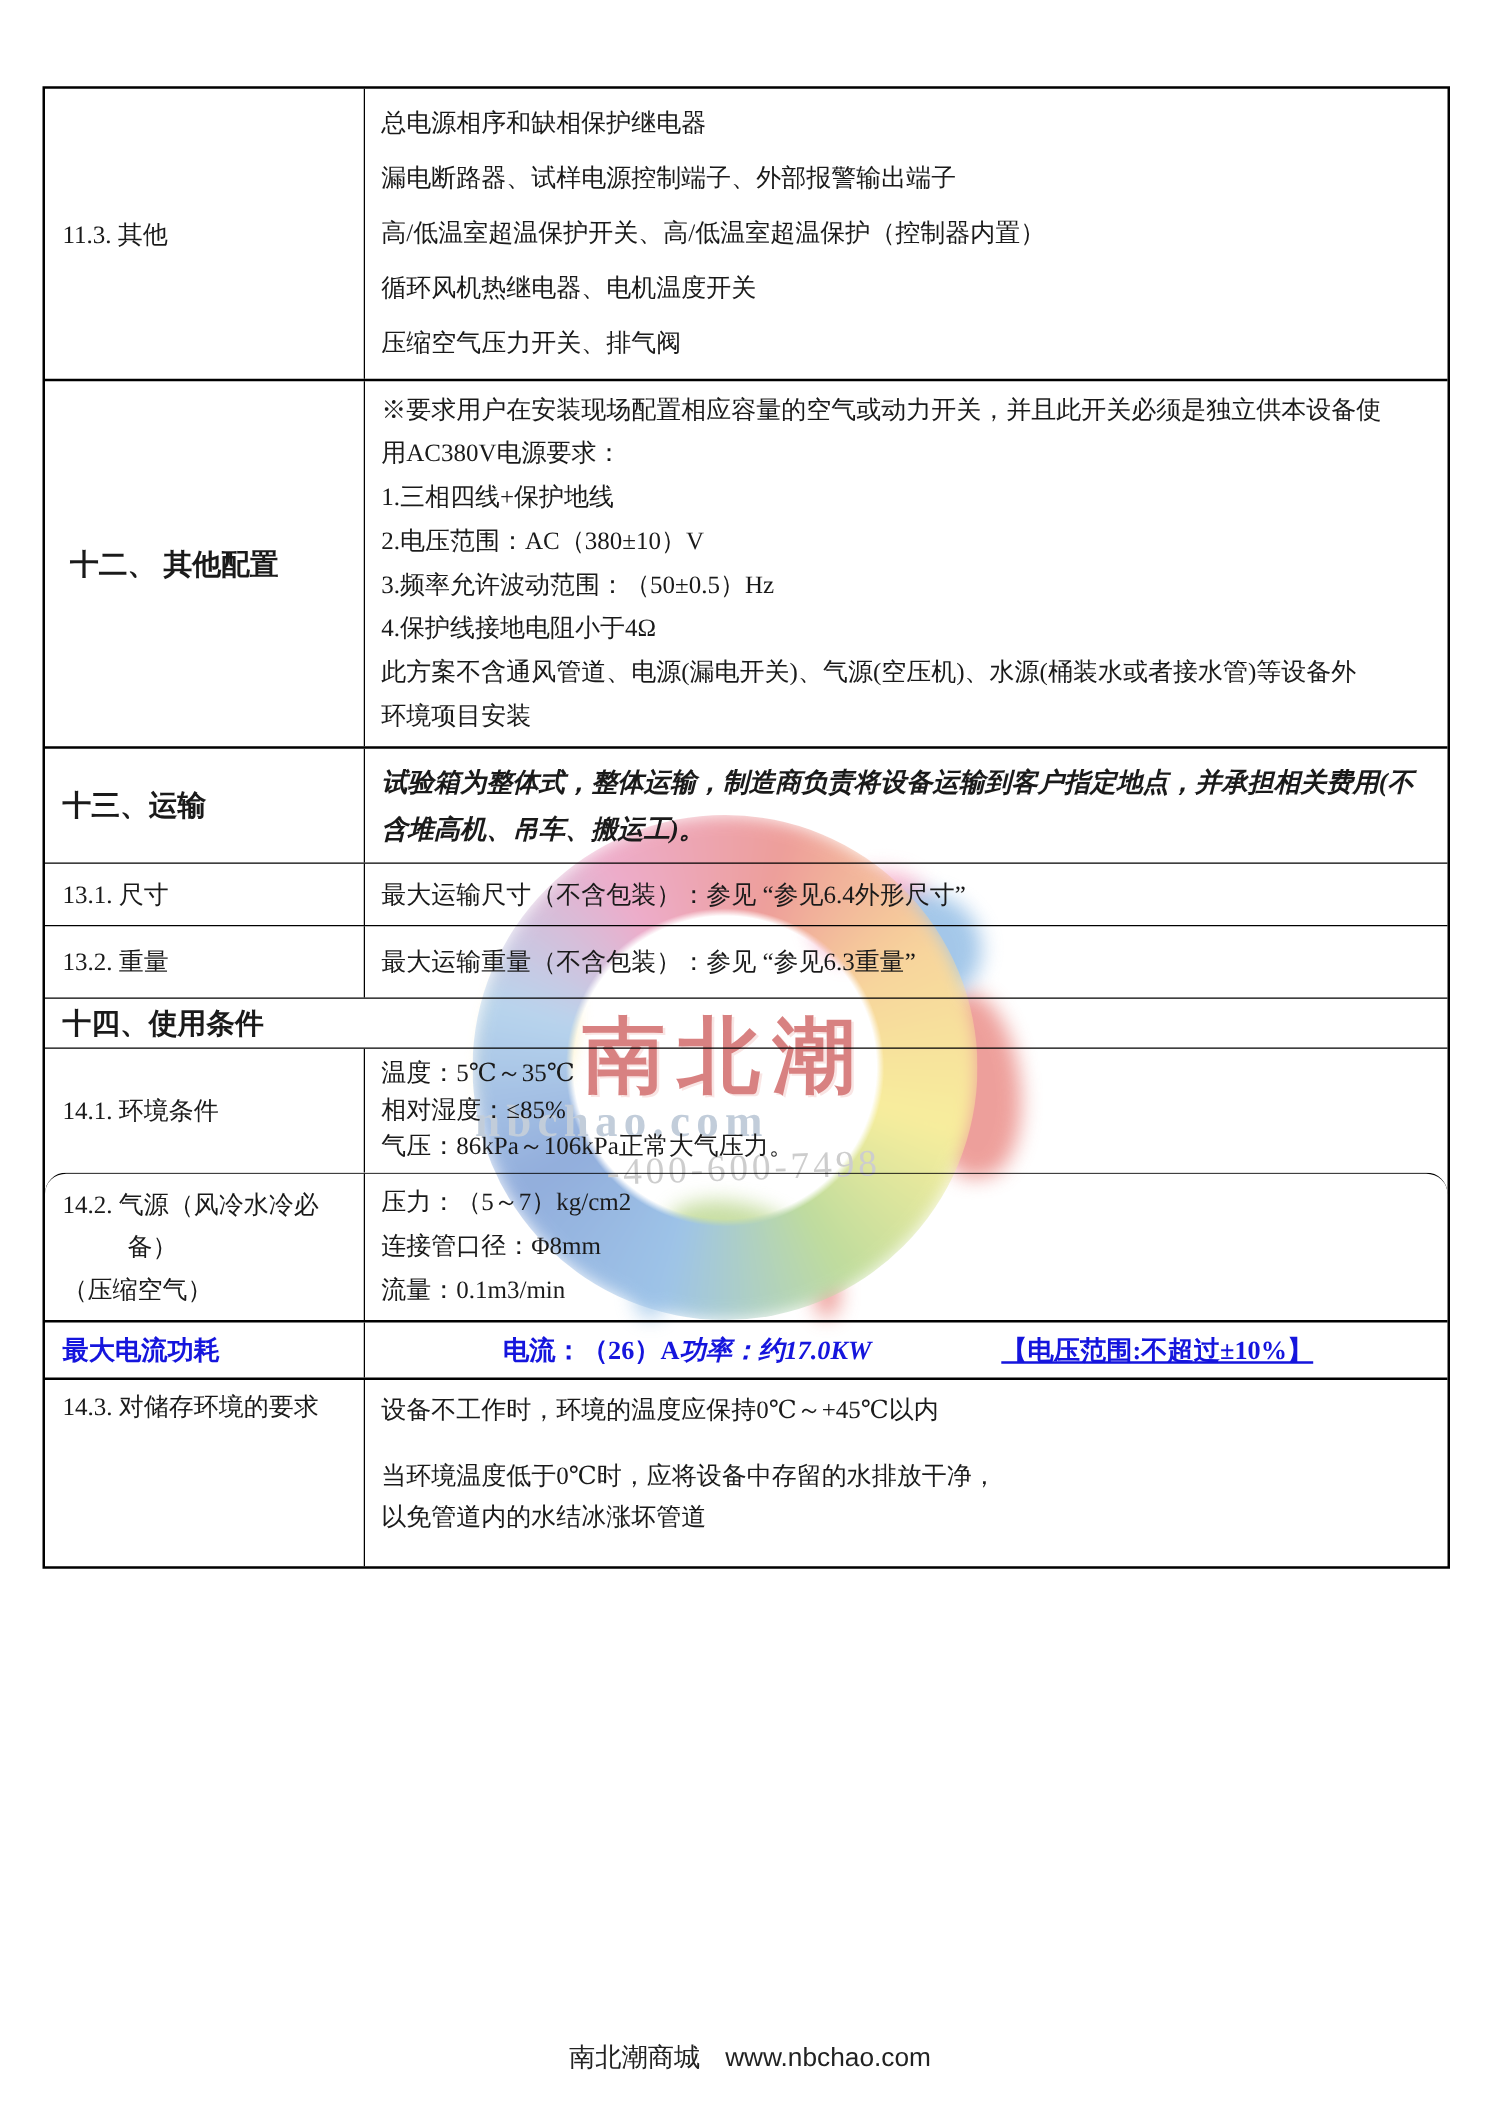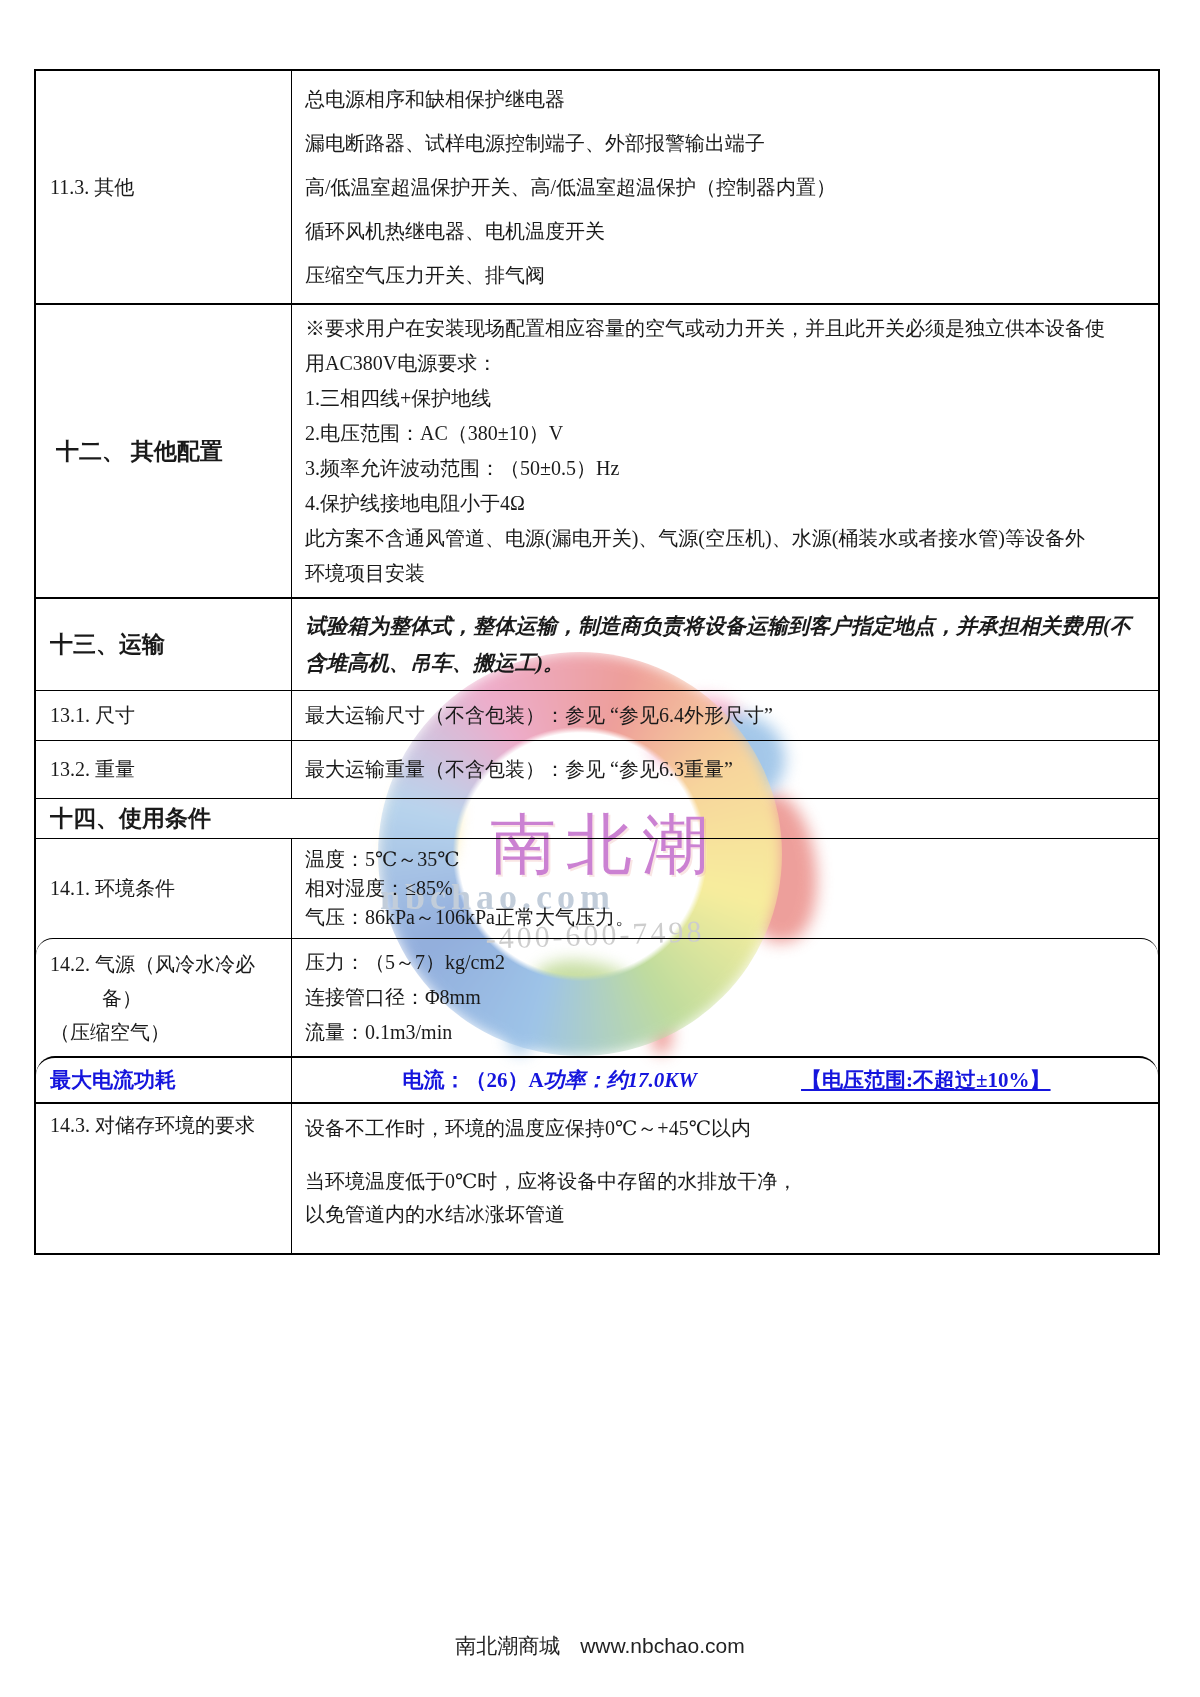--- a/index.html
+++ b/index.html
@@ -28,23 +28,22 @@
   .wm-blob{position:absolute;border-radius:50% 60% 55% 45%;filter:blur(8px);}
   .wm-blob.pink  {left:648px;top:698px;width:96px;height:66px;background:#f07ca8;transform:rotate(-18deg);}
   .wm-blob.yellow{left:392px;top:764px;width:64px;height:132px;background:#f5d44e;transform:rotate(10deg);}
   .wm-blob.red   {left:742px;top:792px;width:74px;height:150px;background:#e0524a;transform:rotate(-6deg);}
   .wm-blob.green {left:532px;top:962px;width:112px;height:58px;background:#9cc45a;transform:rotate(8deg);}
   .wm-blob.blue  {left:700px;top:716px;width:86px;height:84px;background:#5a9bd8;transform:rotate(24deg);}
   .wm-blob.drip1 {left:508px;top:1008px;width:26px;height:46px;background:#6aa6dc;}
   .wm-blob.drip2 {left:652px;top:1016px;width:20px;height:38px;background:#e0524a;}
   .wm-brand{
     position:absolute;left:380px;top:800px;width:400px;text-align:center;
-    font-size:66px;font-weight:normal;color:#a21caf;letter-spacing:10px;
+    font-size:66px;font-weight:bold;color:#b91c1c;letter-spacing:10px;
     text-shadow:2px 2px 0 rgba(212,69,60,.25);
-    padding-left:24px;
   }
   .wm-site{
     position:absolute;left:380px;top:876px;width:400px;
     font-size:36px;font-weight:bold;color:#92a6bd;letter-spacing:5px;
   }
   .wm-phone{
     position:absolute;left:395px;top:918px;width:400px;text-align:center;
     font-size:30px;color:#a6a6a6;letter-spacing:3px;transform:rotate(-2deg);
   }
 
@@ -87,21 +86,21 @@
   .row-14{min-height:40px;padding:4px 0 4px 14px;display:flex;align-items:center;}
 
   .row-14-1{min-height:80px;}
   .row-14-1 .cell-content .line{line-height:29px;}
 
   .row-14-2{min-height:112px;border-radius:17px;}
   .row-14-2 .cell-label{line-height:34px;}
   .row-14-2 .cell-content .line{line-height:35px;}
   .lbl-indent{padding-left:52px;}
 
-  .row-power{min-height:46px;border-radius:19px;}
+  .row-power{min-height:46px;}
   .row-power .cell-label{font-weight:bold;font-size:21px;color:#1515dd;}
   .row-power .cell-content{flex-direction:row;align-items:center;font-weight:bold;font-size:21px;color:#1515dd;}
   .seg2{font-style:italic;}
   .seg3{margin-left:104px;text-decoration:underline;}
 
   .row-14-3{min-height:151px;}
   .row-14-3 .cell-label{justify-content:flex-start;padding-top:8px;}
   .row-14-3 .cell-content{justify-content:flex-start;padding-top:8px;}
   .row-14-3 .cell-content .line{line-height:33px;}
 

